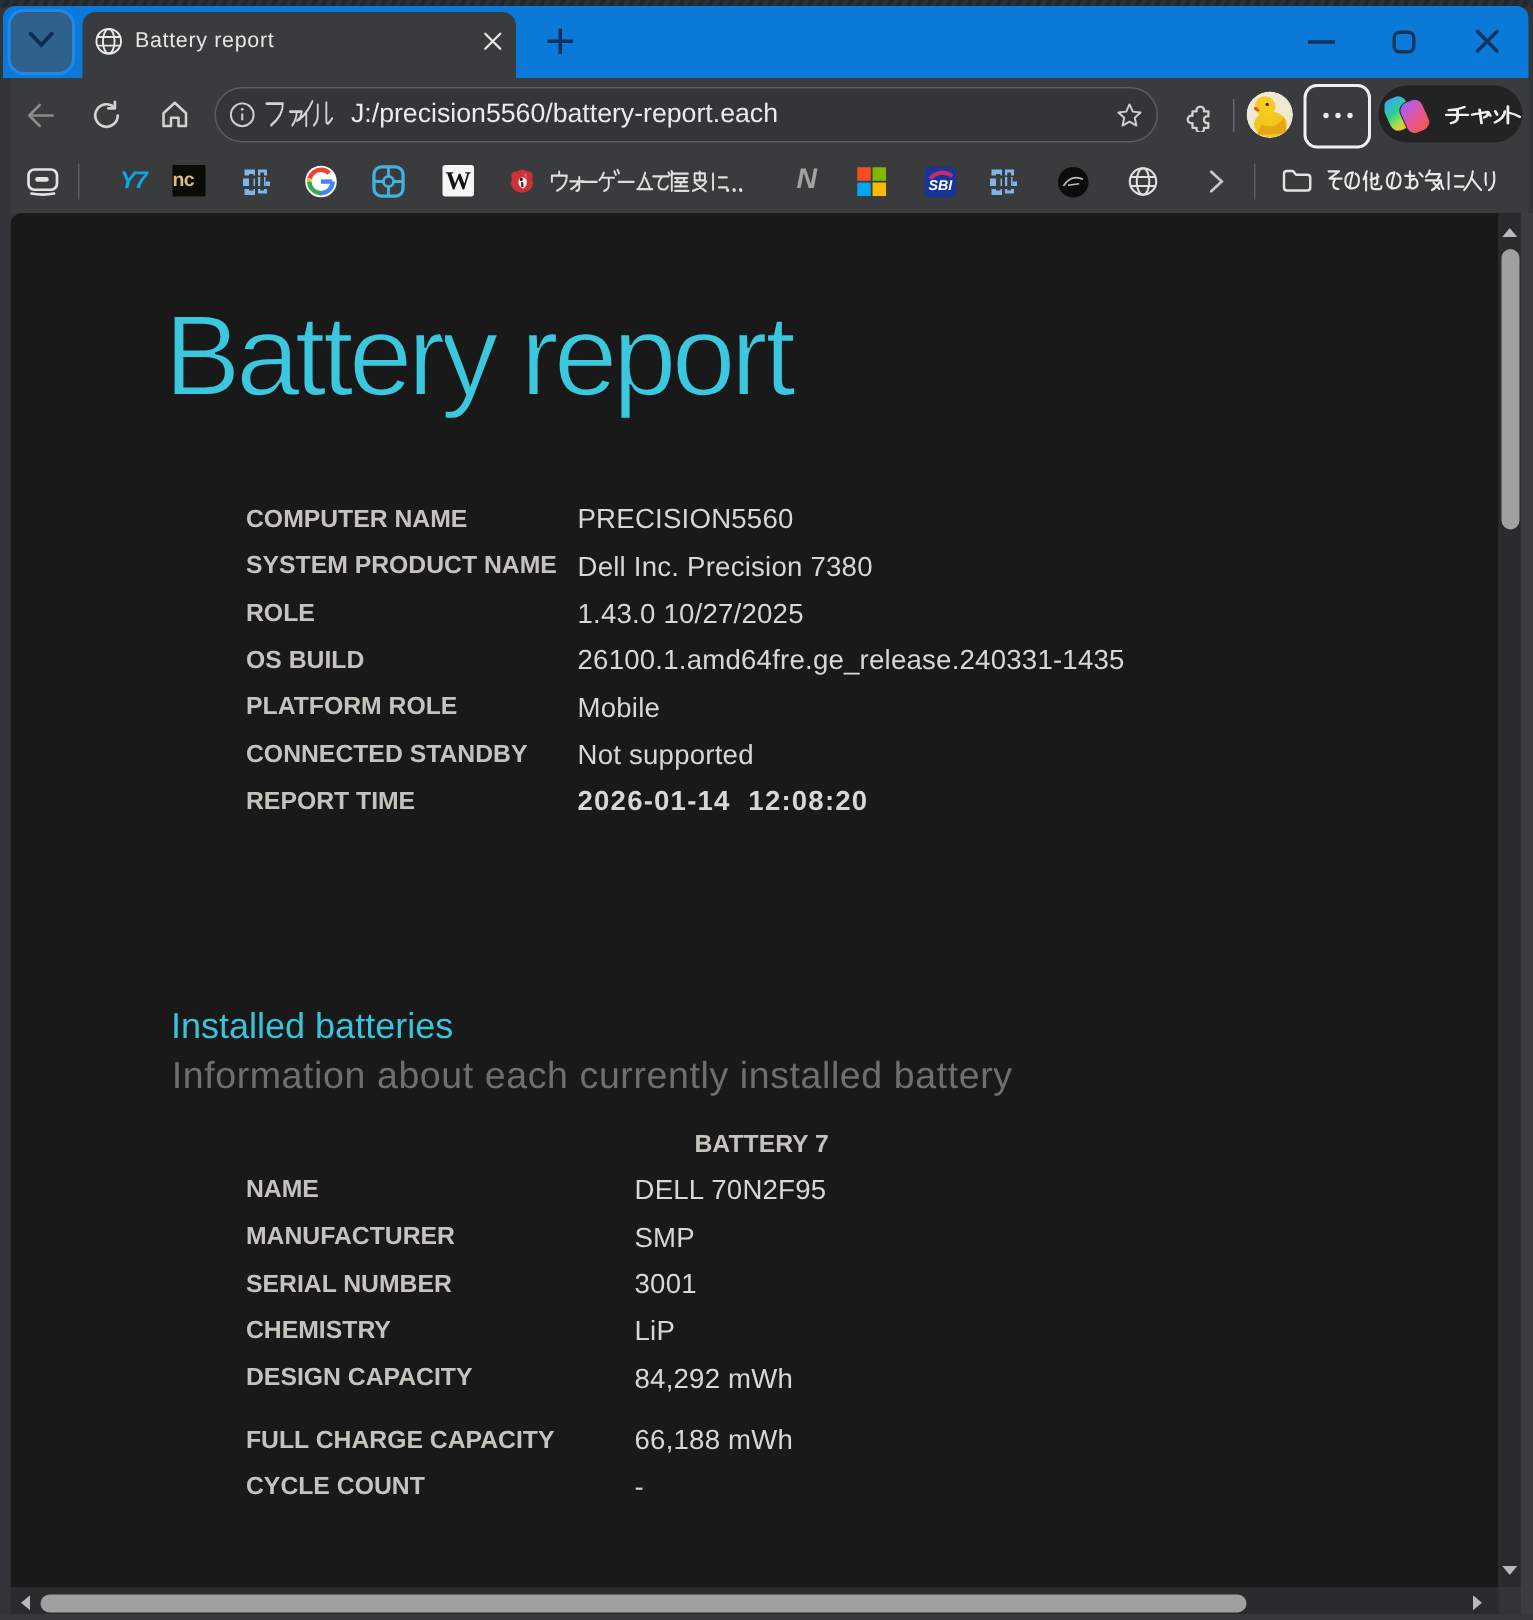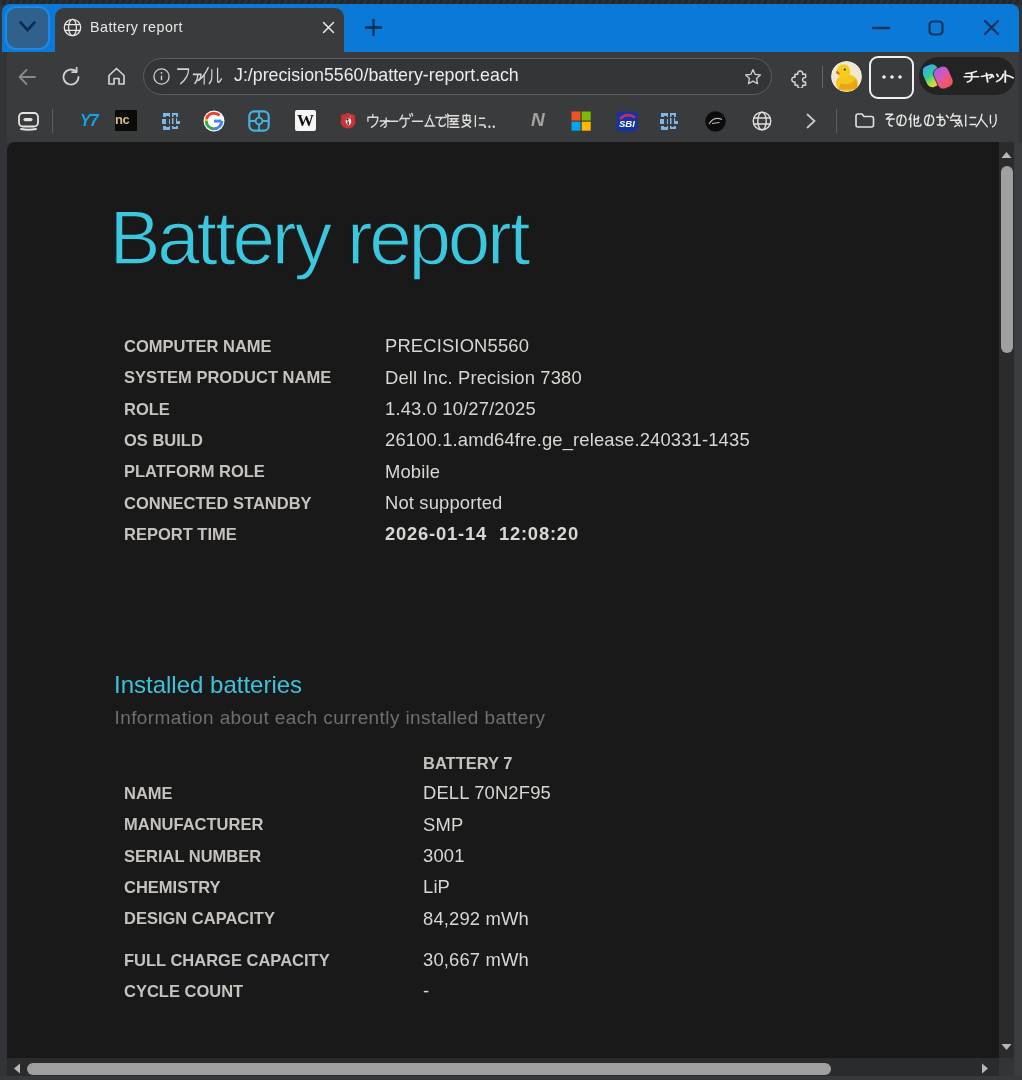--- a/index.html
+++ b/index.html
@@ -31,28 +31,28 @@
     border-radius:8px 0 0 0;color:#dbd9d5;}
   
   #vtrack{left:999px;top:142px;width:15px;height:916px;background:#2a2b2d;}
   #vthumb{left:1000.5px;top:166px;width:12.5px;height:187px;background:#a0a0a0;border-radius:6px;}
   #htrack{left:7px;top:1058px;width:992px;height:20px;background:#2a2b2d;}
   #hthumb{left:27px;top:1062.5px;width:804px;height:12px;background:#a0a0a0;border-radius:6px;}
   #rborder{left:1014px;top:142px;width:8px;height:938px;background:#3a3c40;}
   #bborder{left:0px;top:1076px;width:1022px;height:4px;background:#36383c;}
   #lborder{left:0px;top:52px;width:7px;height:1028px;background:#323437;}
   
-  .lbl{font-weight:bold;font-size:16.5px;color:#c6c3be;letter-spacing:0px;white-space:pre;line-height:1;}
+  .lbl{font-weight:bold;font-size:16.5px;color:#c6c3be;letter-spacing:0px;white-space:pre;line-height:1;margin-left:40px;}
   .val{font-size:18.4px;color:#d9d7d3;letter-spacing:0.15px;white-space:pre;line-height:1;}
   .row{position:absolute;left:124px;}
   .v2{position:absolute;}
   #h1{left:109.5px;top:199.8px;font-size:76.5px;line-height:76.5px;color:#3bc7de;letter-spacing:-3.26px;
       -webkit-text-stroke:1.3px #191919;}
   #h2{left:114px;top:671.3px;font-size:24px;line-height:28px;color:#3cc3da;}
-  #h2sub{left:114.5px;top:708.4px;font-size:19px;line-height:19px;letter-spacing:0.4px;color:#6f6f6f;}
+  #h2sub{left:114.5px;top:708.4px;font-size:25px;line-height:19px;letter-spacing:0.4px;color:#6f6f6f;}
 </style>
 </head>
 <body>
 <div id="screen">
   <div class="abs" id="desktop"></div>
   <div class="abs" id="titlebar"></div>
   <div class="abs" id="tab"></div>
   <div class="abs" id="tabsearch"></div>
   <svg class="abs" style="left:19px;top:21px" width="17" height="12" viewBox="0 0 17 12">
     <path d="M1.5 1.5 L8.5 9 L15.5 1.5" stroke="#0c2d52" stroke-width="2.6" fill="none" stroke-linecap="round"></path>
@@ -370,21 +370,21 @@
   <div class="abs v2 val" style="left:423px;top:784.4px">DELL 70N2F95</div>
   <div class="abs row lbl" style="top:816.3px">MANUFACTURER</div>
   <div class="abs v2 val" style="left:423px;top:815.7px">SMP</div>
   <div class="abs row lbl" style="top:847.7px">SERIAL NUMBER</div>
   <div class="abs v2 val" style="left:423px;top:847.1px">3001</div>
   <div class="abs row lbl" style="top:879.0px">CHEMISTRY</div>
   <div class="abs v2 val" style="left:423px;top:878.4px">LiP</div>
   <div class="abs row lbl" style="top:910.3px">DESIGN CAPACITY</div>
   <div class="abs v2 val" style="left:423px;top:909.7px">84,292 mWh</div>
   <div class="abs row lbl" style="top:952.0px">FULL CHARGE CAPACITY</div>
-  <div class="abs v2 val" style="left:423px;top:951.4px">30,667 mWh</div>
+  <div class="abs v2 val" style="left:423px;top:951.4px">66,188 mWh</div>
   <div class="abs row lbl" style="top:983.0px">CYCLE COUNT</div>
   <div class="abs v2 val" style="left:423px;top:982.4px">-</div>
 
   <div class="abs" id="rborder"></div>
   <div class="abs" id="lborder"></div>
   <div class="abs" id="vtrack"></div>
   <div class="abs" id="vthumb"></div>
   <svg class="abs" style="left:1000px;top:150px" width="13" height="10" viewBox="0 0 13 10">
     <path d="M1.5 8 L6.5 2 L11.5 8 Z" fill="#b8b8b8"></path>
   </svg>

